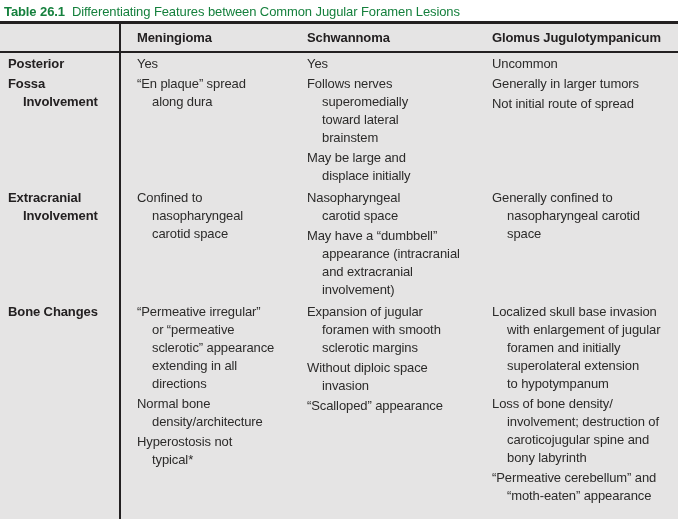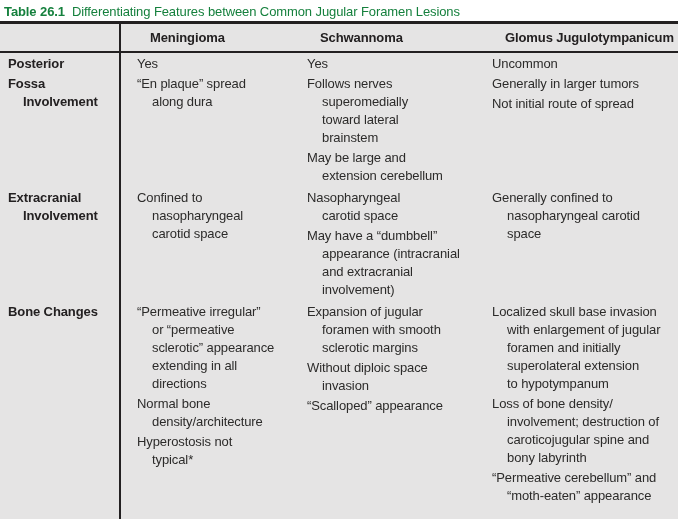--- a/index.html
+++ b/index.html
@@ -32,21 +32,21 @@
     grid-template-columns: 122px 170px 185px 1fr;
   }
   .header {
     background: #e5e4e4;
     height: 27px;
     align-items: center;
     flex: 0 0 auto;
   }
   .hcell {
     font-size: 13px; font-weight: bold; color: #232021;
-    padding-left: 28px; white-space: nowrap; letter-spacing: -0.1px;
+    padding-left: 15px; white-space: nowrap; letter-spacing: -0.1px;
   }
   .hcell.corner { padding-left: 8px; }
   .tbody {
     background: #e5e4e4;
     flex: 1 1 auto;
     padding-top: 2px;
     overflow: hidden;
   }
   .row { margin-bottom: 4px; }
   .cell {
@@ -98,21 +98,21 @@
             <div class="ln para">“En plaque” spread</div>
             <div class="ln ind">along dura</div>
           </div>
           <div class="cell">
             <div class="ln">Yes</div>
             <div class="ln para">Follows nerves</div>
             <div class="ln ind">superomedially</div>
             <div class="ln ind">toward lateral</div>
             <div class="ln ind">brainstem</div>
             <div class="ln para">May be large and</div>
-            <div class="ln ind">extension cerebellum</div>
+            <div class="ln ind">displace initially</div>
           </div>
           <div class="cell">
             <div class="ln">Uncommon</div>
             <div class="ln para">Generally in larger tumors</div>
             <div class="ln para">Not initial route of spread</div>
           </div>
         </div>
         <div class="row grid4">
           <div class="cell feature">
             <div class="ln">Extracranial</div>

